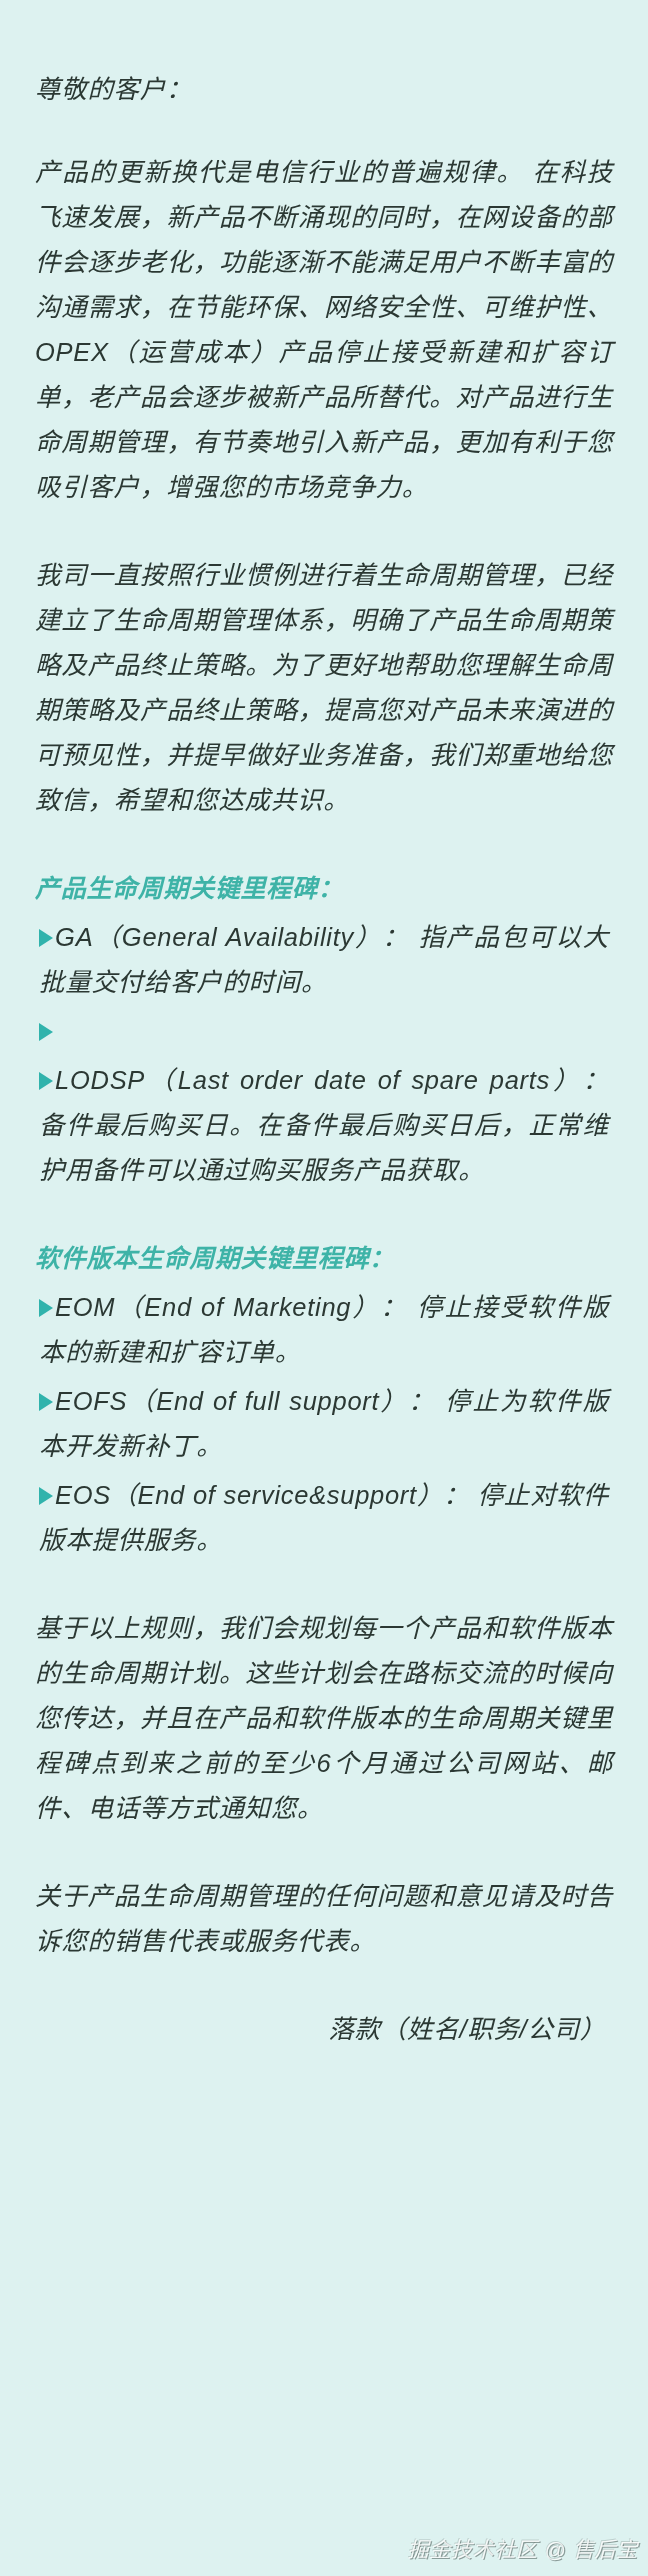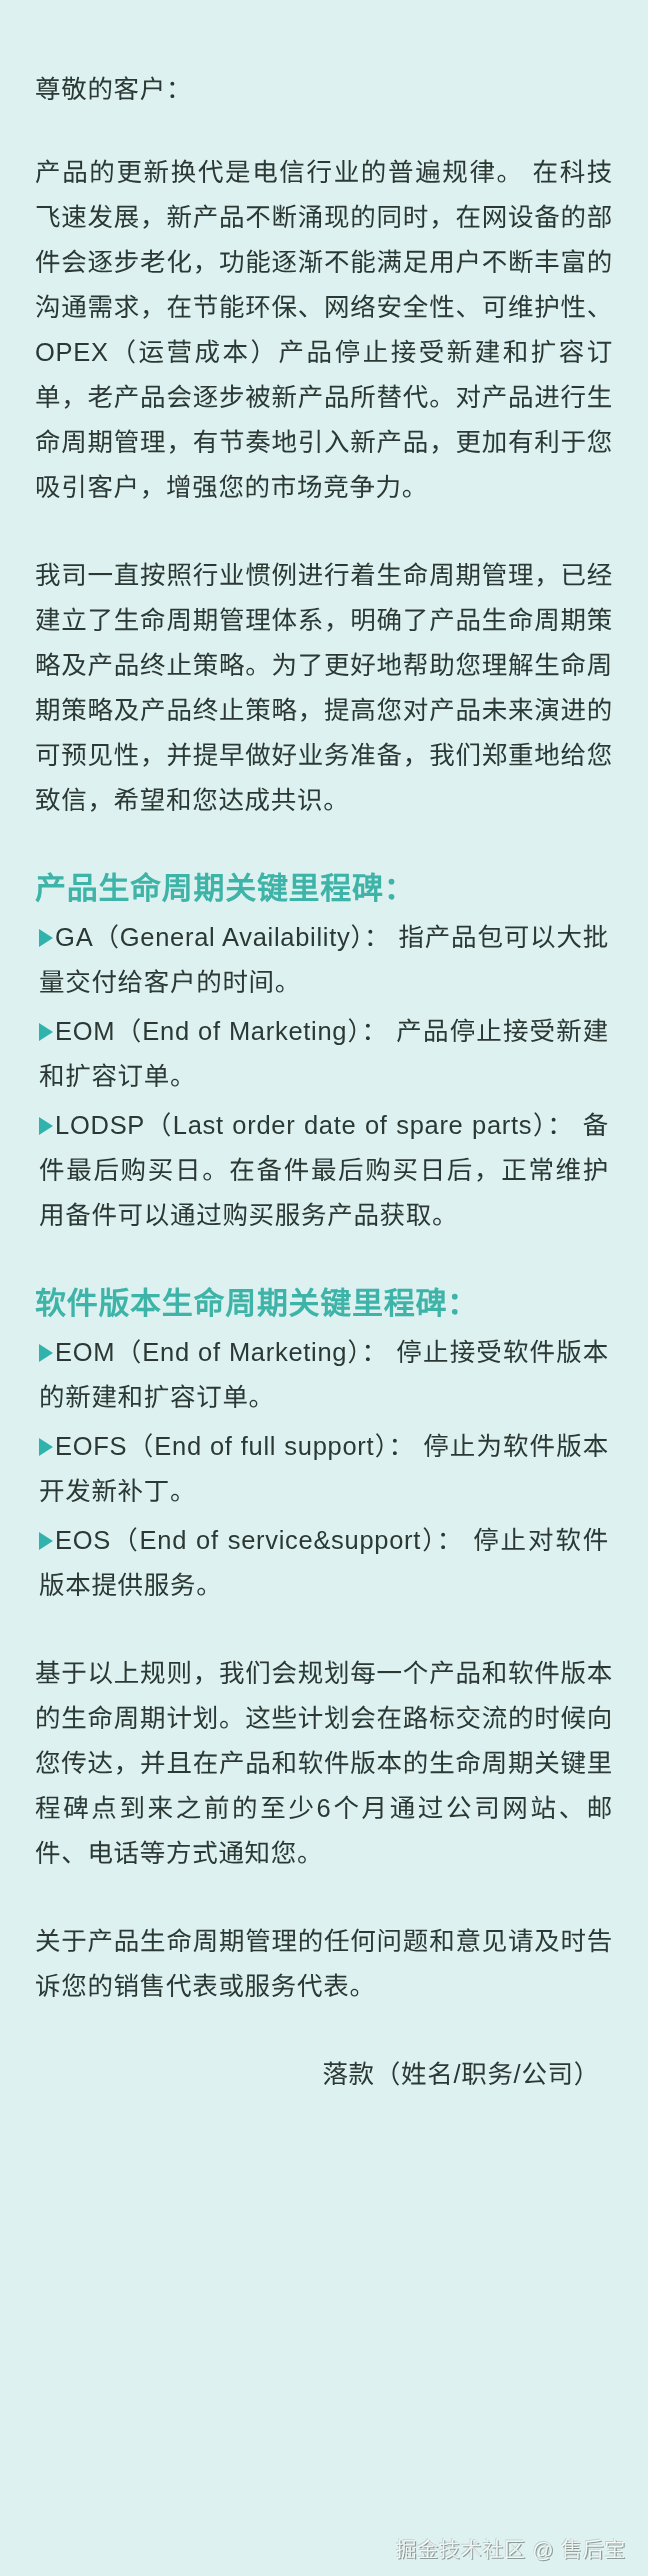--- a/index.html
+++ b/index.html
@@ -13,31 +13,32 @@
     width: 648px;
     height: 2576px;
     padding: 67px 35px 0 35px;
     overflow: hidden;
     background: #ddf2f0;
     font-family: "Liberation Sans", "DejaVu Sans", sans-serif;
     color: #2b3833;
     font-size: 25.5px;
     line-height: 45px;
     letter-spacing: 0.7px;
+    font-style: italic;
   }
   .para {
     margin: 0 0 43px 0;
     text-align: justify;
   }
   .salutation {
     margin: 0 0 38px 0;
   }
   .section-heading {
     margin: 0;
-    font-size: 31px;
+    font-size: 25px;
     line-height: 45px;
     font-weight: 700;
     color: #3eb3a7;
   }
   .bullet-list {
     margin: 0 0 43px 0;
   }
   .bullet {
     margin: 4px;
     text-align: justify;
@@ -46,26 +47,26 @@
     display: inline-block;
     width: 0;
     height: 0;
     border-style: solid;
     border-width: 9.2px 0 9.2px 14px;
     border-color: transparent transparent transparent #30b3ac;
     margin-right: 2.1px;
     vertical-align: -0.7px;
   }
   .signature {
-    margin: 13px;
+    margin: 7px;
     text-align: right;
   }
   .watermark {
     position: absolute;
-    right: 22px;
+    right: 10px;
     bottom: 14px;
     font-size: 21px;
     line-height: 24px;
     letter-spacing: 0.7px;
     color: rgba(255,255,255,0.82);
     text-shadow: 1.1px 1.1px 0 rgba(43,56,51,0.45), -0.7px -0.7px 0 rgba(43,56,51,0.18);
   }
 </style>
 </head>
 <body>
@@ -74,21 +75,21 @@
 
   <p class="salutation">尊敬的客户：</p>
 
   <p class="para">产品的更新换代是电信行业的普遍规律。 在科技飞速发展，新产品不断涌现的同时，在网设备的部件会逐步老化，功能逐渐不能满足用户不断丰富的沟通需求，在节能环保、网络安全性、可维护性、OPEX（运营成本）产品停止接受新建和扩容订单，老产品会逐步被新产品所替代。对产品进行生命周期管理，有节奏地引入新产品，更加有利于您吸引客户，增强您的市场竞争力。</p>
 
   <p class="para">我司一直按照行业惯例进行着生命周期管理，已经建立了生命周期管理体系，明确了产品生命周期策略及产品终止策略。为了更好地帮助您理解生命周期策略及产品终止策略，提高您对产品未来演进的可预见性，并提早做好业务准备，我们郑重地给您致信，希望和您达成共识。</p>
 
   <h2 class="section-heading">产品生命周期关键里程碑：</h2>
   <div class="bullet-list">
     <p class="bullet"><span class="tri"></span><span>GA（General Availability）： 指产品包可以大批量交付给客户的时间。</span></p>
-    <p class="bullet"><span class="tri"></span><span>EOM（End of Marketing）： 产品停止接受新建和扩容订单。</span></p>
+    <p class="bullet"><span class="tri"></span></p>
     <p class="bullet"><span class="tri"></span><span>LODSP（Last order date of spare parts）： 备件最后购买日。在备件最后购买日后，正常维护用备件可以通过购买服务产品获取。</span></p>
   </div>
 
   <h2 class="section-heading">软件版本生命周期关键里程碑：</h2>
   <div class="bullet-list">
     <p class="bullet"><span class="tri"></span><span>EOM（End of Marketing）： 停止接受软件版本的新建和扩容订单。</span></p>
     <p class="bullet"><span class="tri"></span><span>EOFS（End of full support）： 停止为软件版本开发新补丁。</span></p>
     <p class="bullet"><span class="tri"></span><span>EOS（End of service&amp;support）： 停止对软件版本提供服务。</span></p>
   </div>
 

